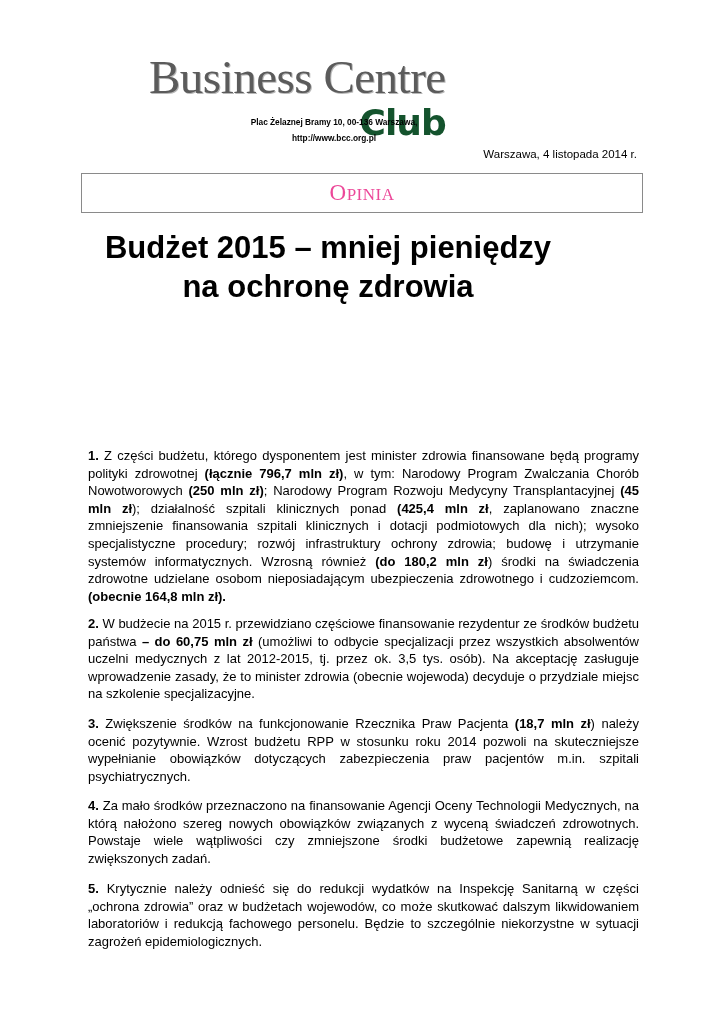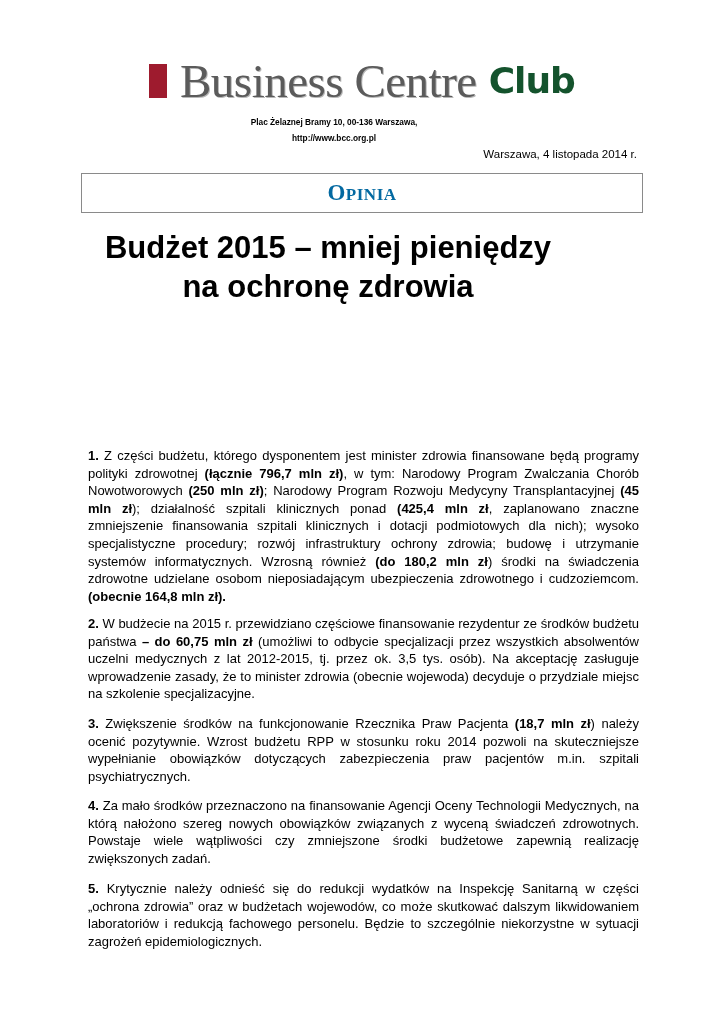--- a/index.html
+++ b/index.html
@@ -1,30 +1,30 @@
 <!DOCTYPE html>
 <html><head>
 <meta charset="utf-8">
 <style>
   html, body { margin: 0; padding: 0; background: #ffffff; }
   body { width: 725px; height: 1024px; position: relative; overflow: hidden;
          font-family: "Liberation Sans", sans-serif; color: #000; }
-  .logo { position: absolute; left: 149px; top: 58px; height: 46px; display: flex; align-items: flex-end; }
+  .logo { position: absolute; left: 149px; top: 48px; height: 46px; display: flex; align-items: flex-end; flex-direction: column; }
   .logo-square { width: 18px; height: 34px; background: #9e1b2e; margin-right: 13px; margin-bottom: 6px; }
   .logo-text { font-family: "Liberation Serif", serif; font-size: 47px; color: #5b5b5b; line-height: 46px;
                letter-spacing: -0.5px; text-shadow: 1px 1px 0 #b8b8b8; }
   .logo-club { font-family: "DejaVu Sans", sans-serif; font-weight: bold; font-size: 36px; color: #14532d;
                line-height: 46px; margin-left: 12px; letter-spacing: -1px; }
   .addr { position: absolute; left: 0; width: 668px; text-align: center; font-size: 8.3px; font-weight: bold; }
   .addr1 { top: 117px; }
   .addr2 { top: 133px; }
   .date { position: absolute; right: 88px; top: 148px; font-size: 11.5px; }
   .opinia-box { position: absolute; left: 81px; top: 173px; width: 562px; height: 40px;
                 border: 1px solid #8a8a8a; box-sizing: border-box; display: flex; align-items: center; justify-content: center; }
-  .opinia { font-family: "Liberation Serif", serif; font-weight: bold; color: #0369a1; font-size: 17px; font-variant: small-caps; letter-spacing: 0.5px; }
+  .opinia { font-family: "Liberation Serif", serif; font-weight: normal; color: #ec4899; font-size: 17px; font-variant: small-caps; letter-spacing: 0.5px; }
   .opinia .big { font-size: 23px; }
   .title { position: absolute; left: 0; width: 656px; top: 228px; text-align: center; font-weight: bold;
            font-size: 31px; line-height: 39px; }
   .lead { position: absolute; left: 88px; width: 551px; top: 318px; font-weight: bold; font-size: 14.3px; line-height: 19.5px; text-align: justify; }
   .lead p { margin: 0; }
   .para { position: absolute; left: 88px; width: 551px; font-size: 13px; line-height: 17.6px; text-align: justify; }
   .para b { font-weight: bold; }
   .p1 { top: 447px; }
   .p2 { top: 615px; }
   .p3 { top: 715px; }

